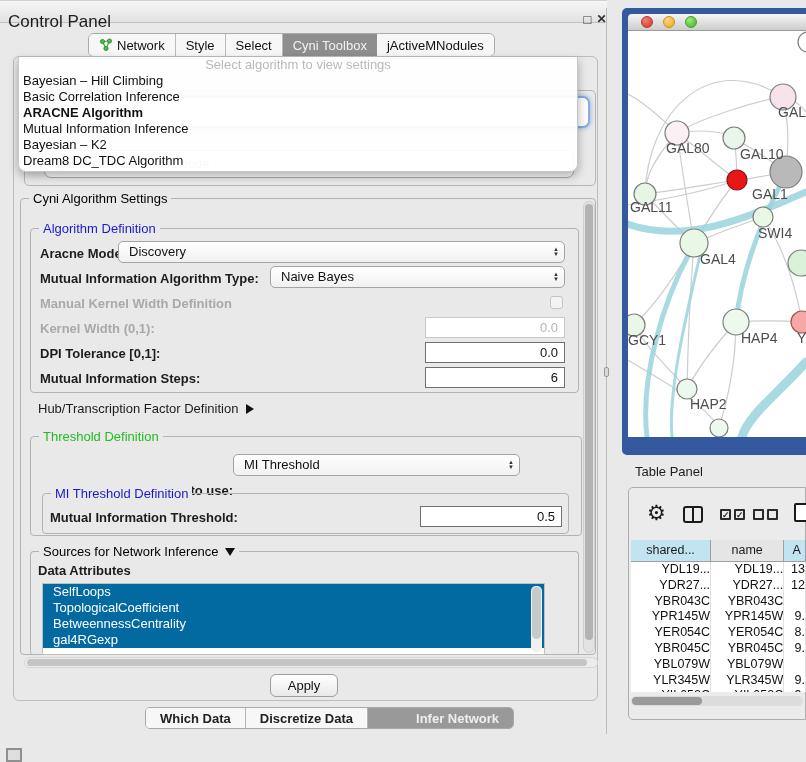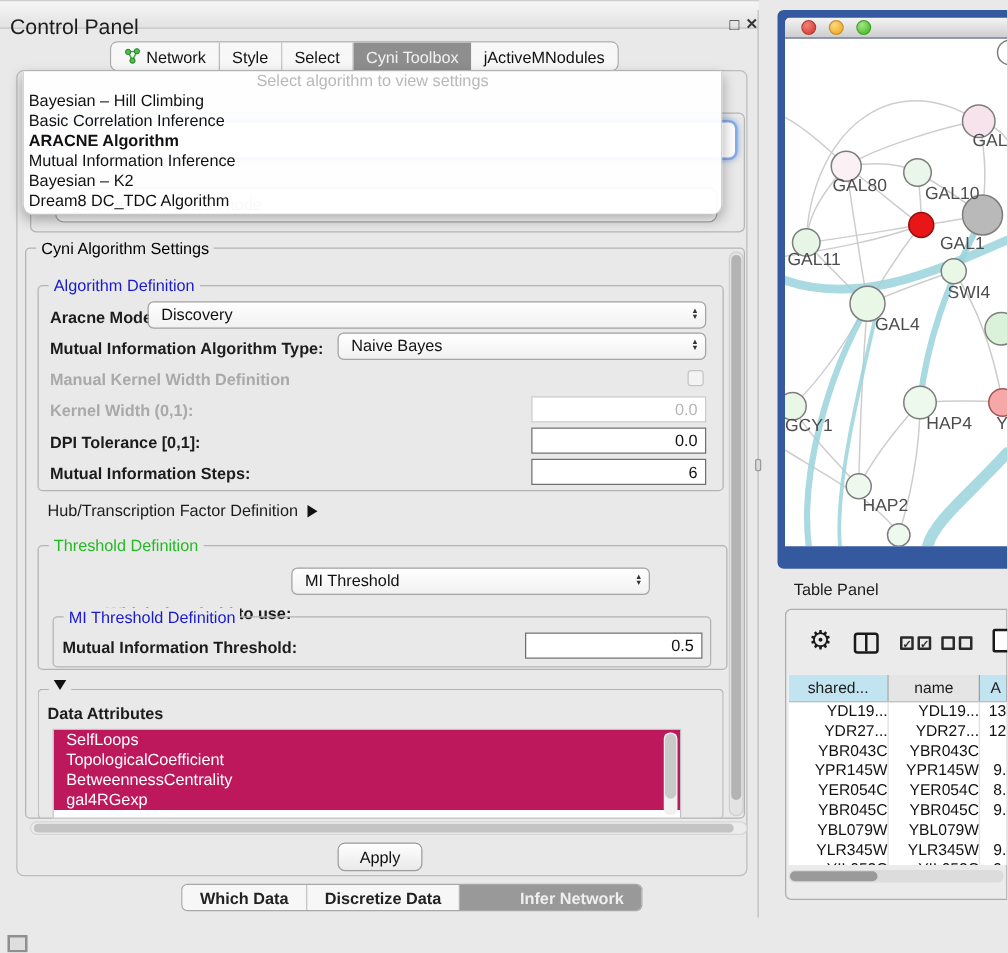--- a/index.html
+++ b/index.html
@@ -60,21 +60,21 @@
   .numfield { background:#fff; border:1px solid #6f6f6f; font-size:13px; color:#111;
     text-align:right; padding-right:6px; line-height:19px; }
   .numfield.disabled { border:1px solid #c9c9c9; color:#b5b5b5; }
 
   .checkbox { width:13px; height:13px; border:1px solid #c4c4c4; border-radius:3px; background:#f3f3f3; }
 
   .tri-right { width:0; height:0; border-left:8px solid #111; border-top:5px solid transparent; border-bottom:5px solid transparent; }
   .tri-down  { width:0; height:0; border-top:8px solid #111; border-left:5px solid transparent; border-right:5px solid transparent; display:inline-block; }
 
   .attr-list { left:42px; top:583px; width:503px; height:72px; background:#fff; border:1px solid #c0c0c0; overflow:hidden; }
-  .attr-item { height:16px; line-height:16px; font-size:13px; color:#fff; background:#be185d; padding-left:10px; }
+  .attr-item { height:16px; line-height:16px; font-size:13px; color:#fff; background:#0369a1; padding-left:10px; }
   .list-vsb { position:absolute; right:2px; top:2px; width:11px; height:66px; background:#f0f0f0; border-radius:5px; }
   .list-vsb-thumb { position:absolute; left:1px; top:1px; width:9px; height:52px; background:#c9c9c9; border-radius:5px; }
 
   .vscroll { left:583px; top:201px; width:12px; height:452px; background:#e3e3e3; border:1px solid #cfcfcf; border-radius:6px; }
   .vscroll-thumb { position:absolute; left:1px; top:2px; width:8px; height:436px; background:#b3b3b3; border-radius:5px; }
   .hscroll { left:24px; top:657px; width:574px; height:11px; background:#ececec; border:1px solid #d6d6d6; border-radius:6px; }
   .hscroll-thumb { position:absolute; left:2px; top:1px; width:560px; height:7px; background:#c4c4c4; border-radius:5px; }
 
   .apply-btn { left:270px; top:674px; width:68px; height:23px; background:linear-gradient(#ffffff,#e9e9e9);
     border:1px solid #9e9e9e; border-radius:6px; font-size:13px; color:#111; text-align:center; line-height:21px; cursor:default; }
@@ -227,20 +227,21 @@
     <span class="stepper"></span>
   </div>
   <div class="abs groupbox" style="left:42px; top:493px; width:527px; height:41px;">
     <span class="gb-title blue">MI Threshold Definition</span>
   </div>
   <div class="abs flabel" style="left:50px; top:510px;">Mutual Information Threshold:</div>
   <div class="abs numfield" style="left:420px; top:506px; width:142px; height:21px;">0.5</div>
 
   <div class="abs groupbox" style="left:30px; top:551px; width:549px; height:104px; border-bottom:none;">
     <span class="gb-title" style="display:flex; align-items:center; gap:6px;">
+      <span>Sources for Network Inference</span>
       <span class="tri-down"></span>
     </span>
   </div>
   <div class="abs flabel" style="left:38px; top:563px;">Data Attributes</div>
 
   <div class="abs attr-list">
     <div class="attr-item">SelfLoops</div>
     <div class="attr-item">TopologicalCoefficient</div>
     <div class="attr-item">BetweennessCentrality</div>
     <div class="attr-item">gal4RGexp</div>

